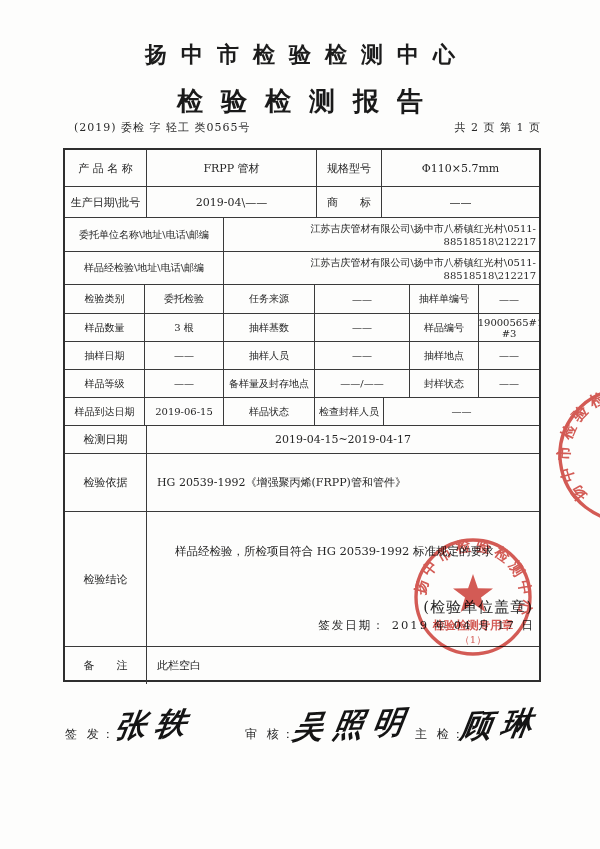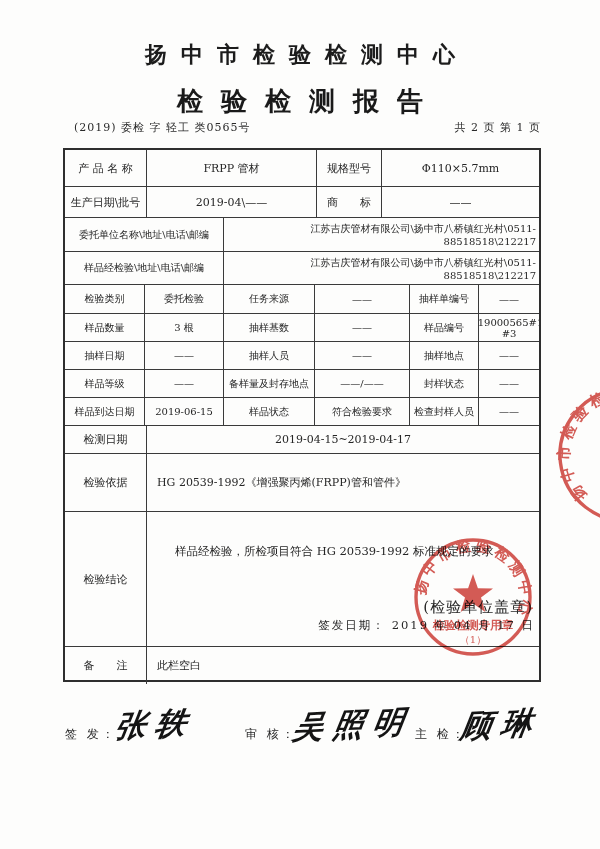--- a/index.html
+++ b/index.html
@@ -128,21 +128,20 @@
       <div class="tcell small" style="flex:0 0 91px">备样量及封存地点</div>
       <div class="tcell small" style="flex:0 0 95px">——/——</div>
       <div class="tcell small" style="flex:0 0 69px">封样状态</div>
       <div class="tcell small" style="flex:1">——</div>
     </div>
 
     <div class="trow" style="height:28px">
       <div class="tcell small" style="flex:0 0 80px">样品到达日期</div>
       <div class="tcell small" style="flex:0 0 79px">2019-06-15</div>
       <div class="tcell small" style="flex:0 0 91px">样品状态</div>
-      <div class="tcell small" style="flex:0 0 95px">符合检验要求</div>
       <div class="tcell small" style="flex:0 0 69px">检查封样人员</div>
       <div class="tcell small" style="flex:1">——</div>
     </div>
 
     <div class="trow" style="height:28px">
       <div class="tcell" style="flex:0 0 82px">检测日期</div>
       <div class="tcell" style="flex:1">2019-04-15~2019-04-17</div>
     </div>
 
     <div class="trow" style="height:58px">

